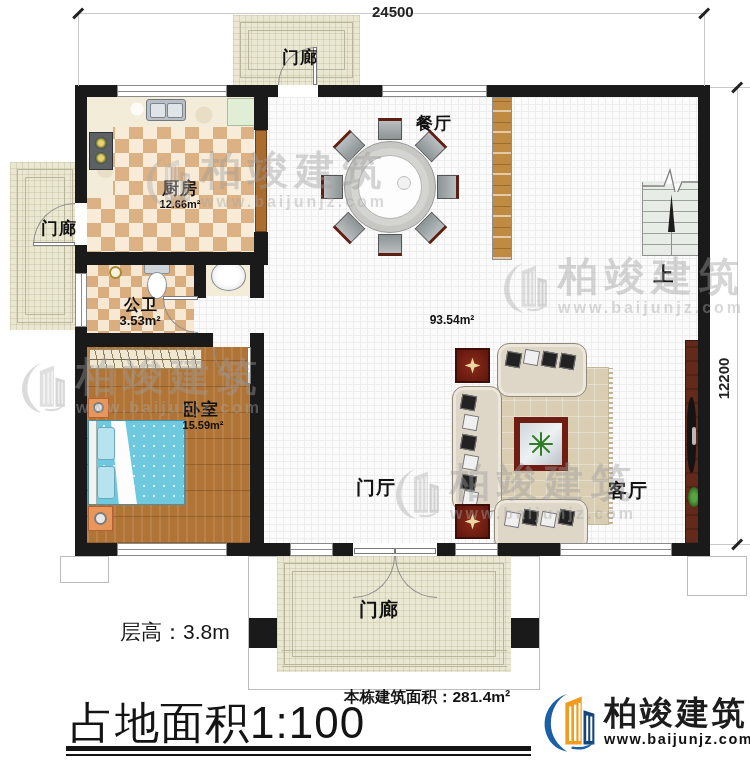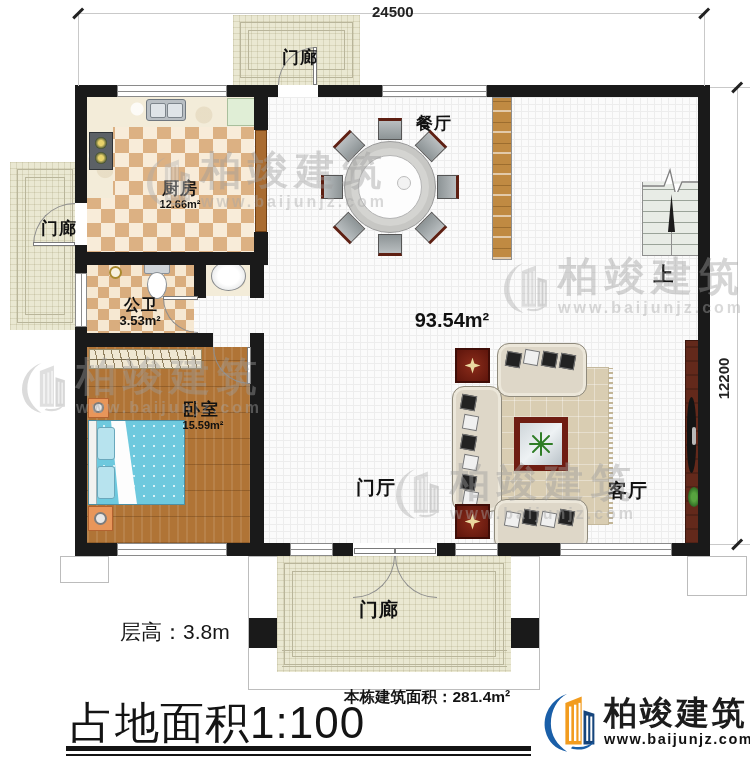--- a/index.html
+++ b/index.html
@@ -279,21 +279,21 @@
   <div class="lbl" style="left:300px;top:57px;">门廊</div>
   <div class="lbl" style="left:59px;top:228px;">门廊</div>
   <div class="lbl" style="left:379px;top:610px;font-size:19px;">门廊</div>
   <div class="lbl" style="left:434px;top:123px;">餐厅</div>
   <div class="lbl" style="left:180px;top:188px;">厨房</div>
   <div class="lbl area" style="left:180px;top:204px;">12.66m²</div>
   <div class="lbl" style="left:141px;top:305px;font-size:16px;">公卫</div>
   <div class="lbl area" style="left:140px;top:320px;font-size:13px;">3.53m²</div>
   <div class="lbl" style="left:201px;top:409px;">卧室</div>
   <div class="lbl area" style="left:203px;top:425px;">15.59m²</div>
-  <div class="lbl area" style="left:452px;top:320px;font-size:20px;">93.54m²</div>
+  <div class="lbl area" style="left:452px;top:320px;font-size:12px;">93.54m²</div>
   <div class="lbl" style="left:376px;top:488px;font-size:19px;">门厅</div>
   <div class="lbl" style="left:628px;top:491px;font-size:19px;">客厅</div>
   <div class="lbl" style="left:664px;top:274px;font-size:20px;">上</div>
 
   <div class="wm" style="left:143px;top:150px;">
     <svg width="50" height="57" viewBox="0 0 64 72">
         <use href="#logo-shape"></use>
       </svg>
     <div>
         <div class="wm-name">柏竣建筑</div>

